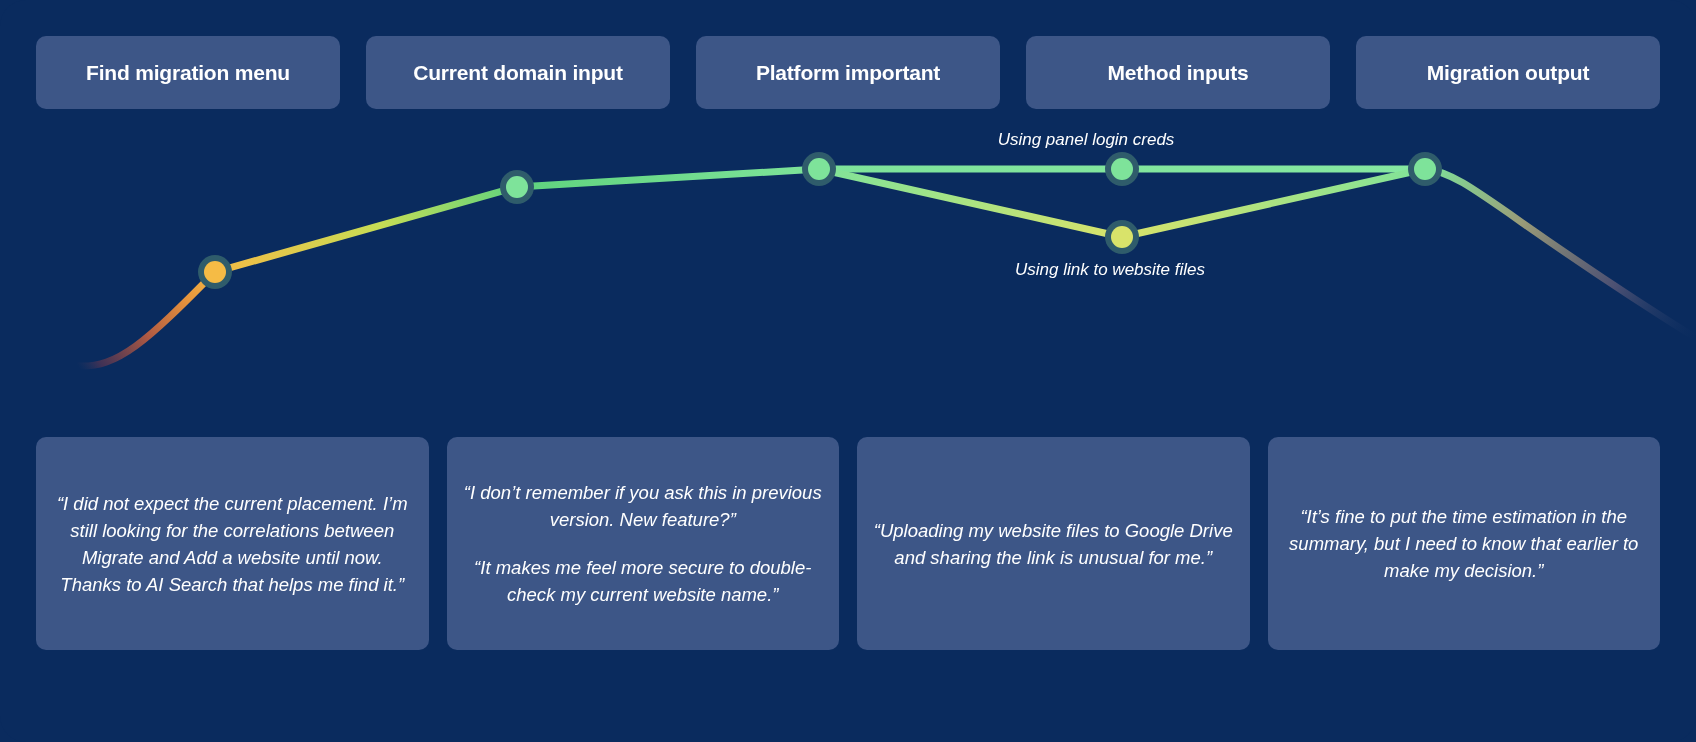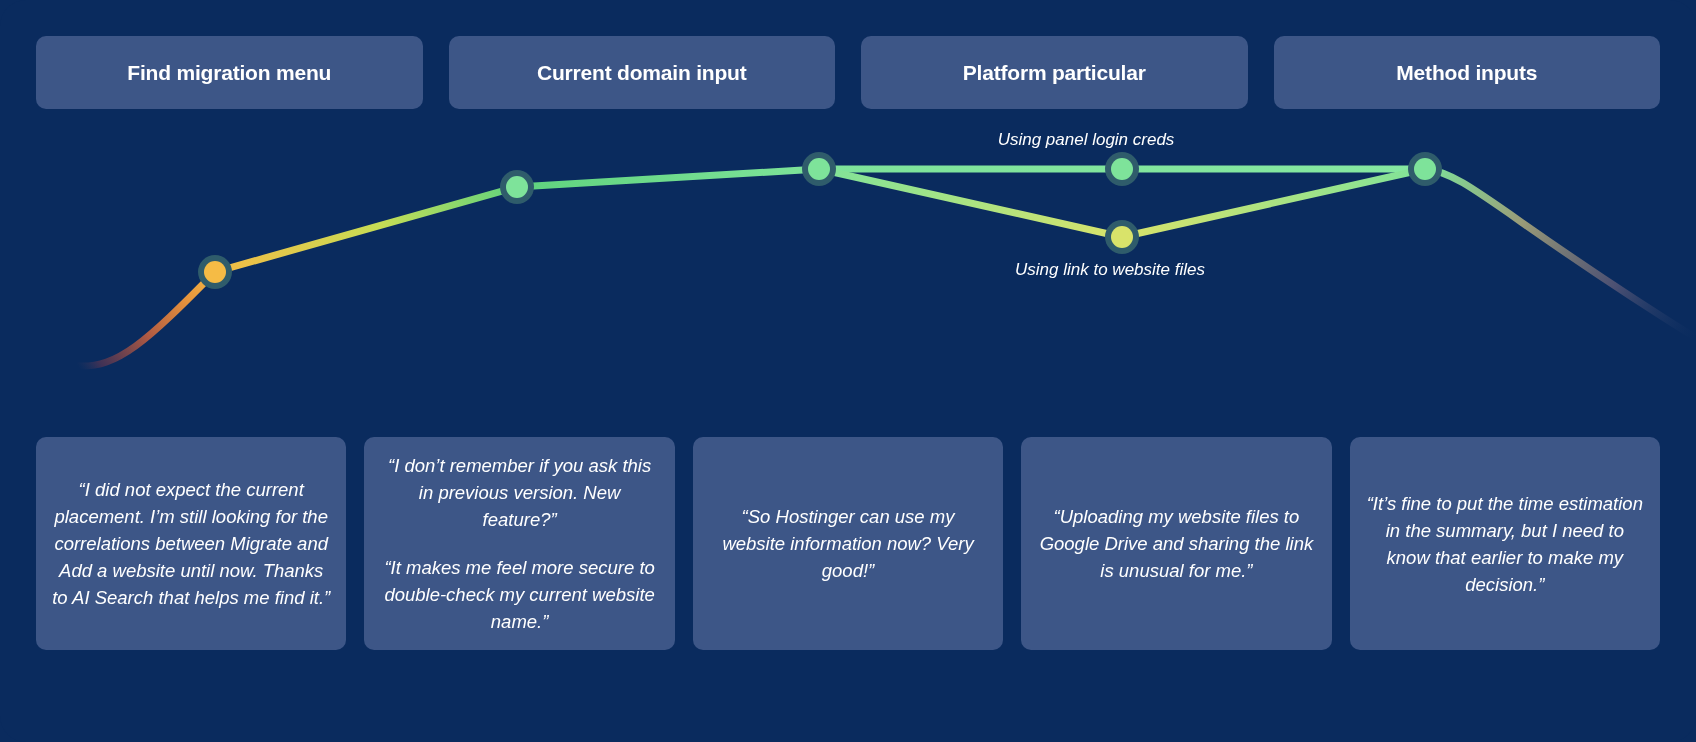--- a/index.html
+++ b/index.html
@@ -108,24 +108,27 @@
 <div id="stage">
 
   <div id="steps">
     <div class="step-card">
         <span>Find migration menu</span>
       </div>
     <div class="step-card">
         <span>Current domain input</span>
       </div>
     <div class="step-card">
-        <span>Platform particular</span>
+        <span>Platform important</span>
       </div>
     <div class="step-card">
         <span>Method inputs</span>
+      </div>
+    <div class="step-card">
+        <span>Migration output</span>
       </div>
   </div>
 
   <div id="chart">
     <svg viewBox="0 0 1696 300" preserveAspectRatio="none">
       <defs>
         <linearGradient id="gradLeadIn" gradientUnits="userSpaceOnUse" x1="42" y1="256" x2="179" y2="162">
           <stop offset="0" stop-color="#2b3660" stop-opacity="0"></stop>
           <stop offset="0.12" stop-color="#4a3354" stop-opacity="0.85"></stop>
           <stop offset="0.45" stop-color="#b05a43"></stop>
@@ -205,23 +208,20 @@
 
   <div id="quotes">
     <div class="quote-card">
       <p class="quote-p">“I did not expect the current placement. I’m still looking for the correlations between <b>Migrate</b> and <b>Add</b> a website until now. Thanks to <b>AI Search</b> that helps me find it.”</p>
     </div>
     <div class="quote-card">
       <p class="quote-p">“I don’t remember if you ask this in previous version. New feature?”</p>
       <p class="quote-p">“It makes me feel more secure to double-check my current website name.”</p>
     </div>
     <div class="quote-card">
-      <p class="quote-p">“So Hostinger can use my website information now? Very good!”</p>
-    </div>
-    <div class="quote-card">
       <p class="quote-p">“Uploading my website files to Google Drive and sharing the link is unusual for me.”</p>
     </div>
     <div class="quote-card">
       <p class="quote-p">“It’s fine to put the time estimation in the summary, but I need to know that earlier to make my decision.”</p>
     </div>
   </div>
 
 </div>
 
 </body></html>

